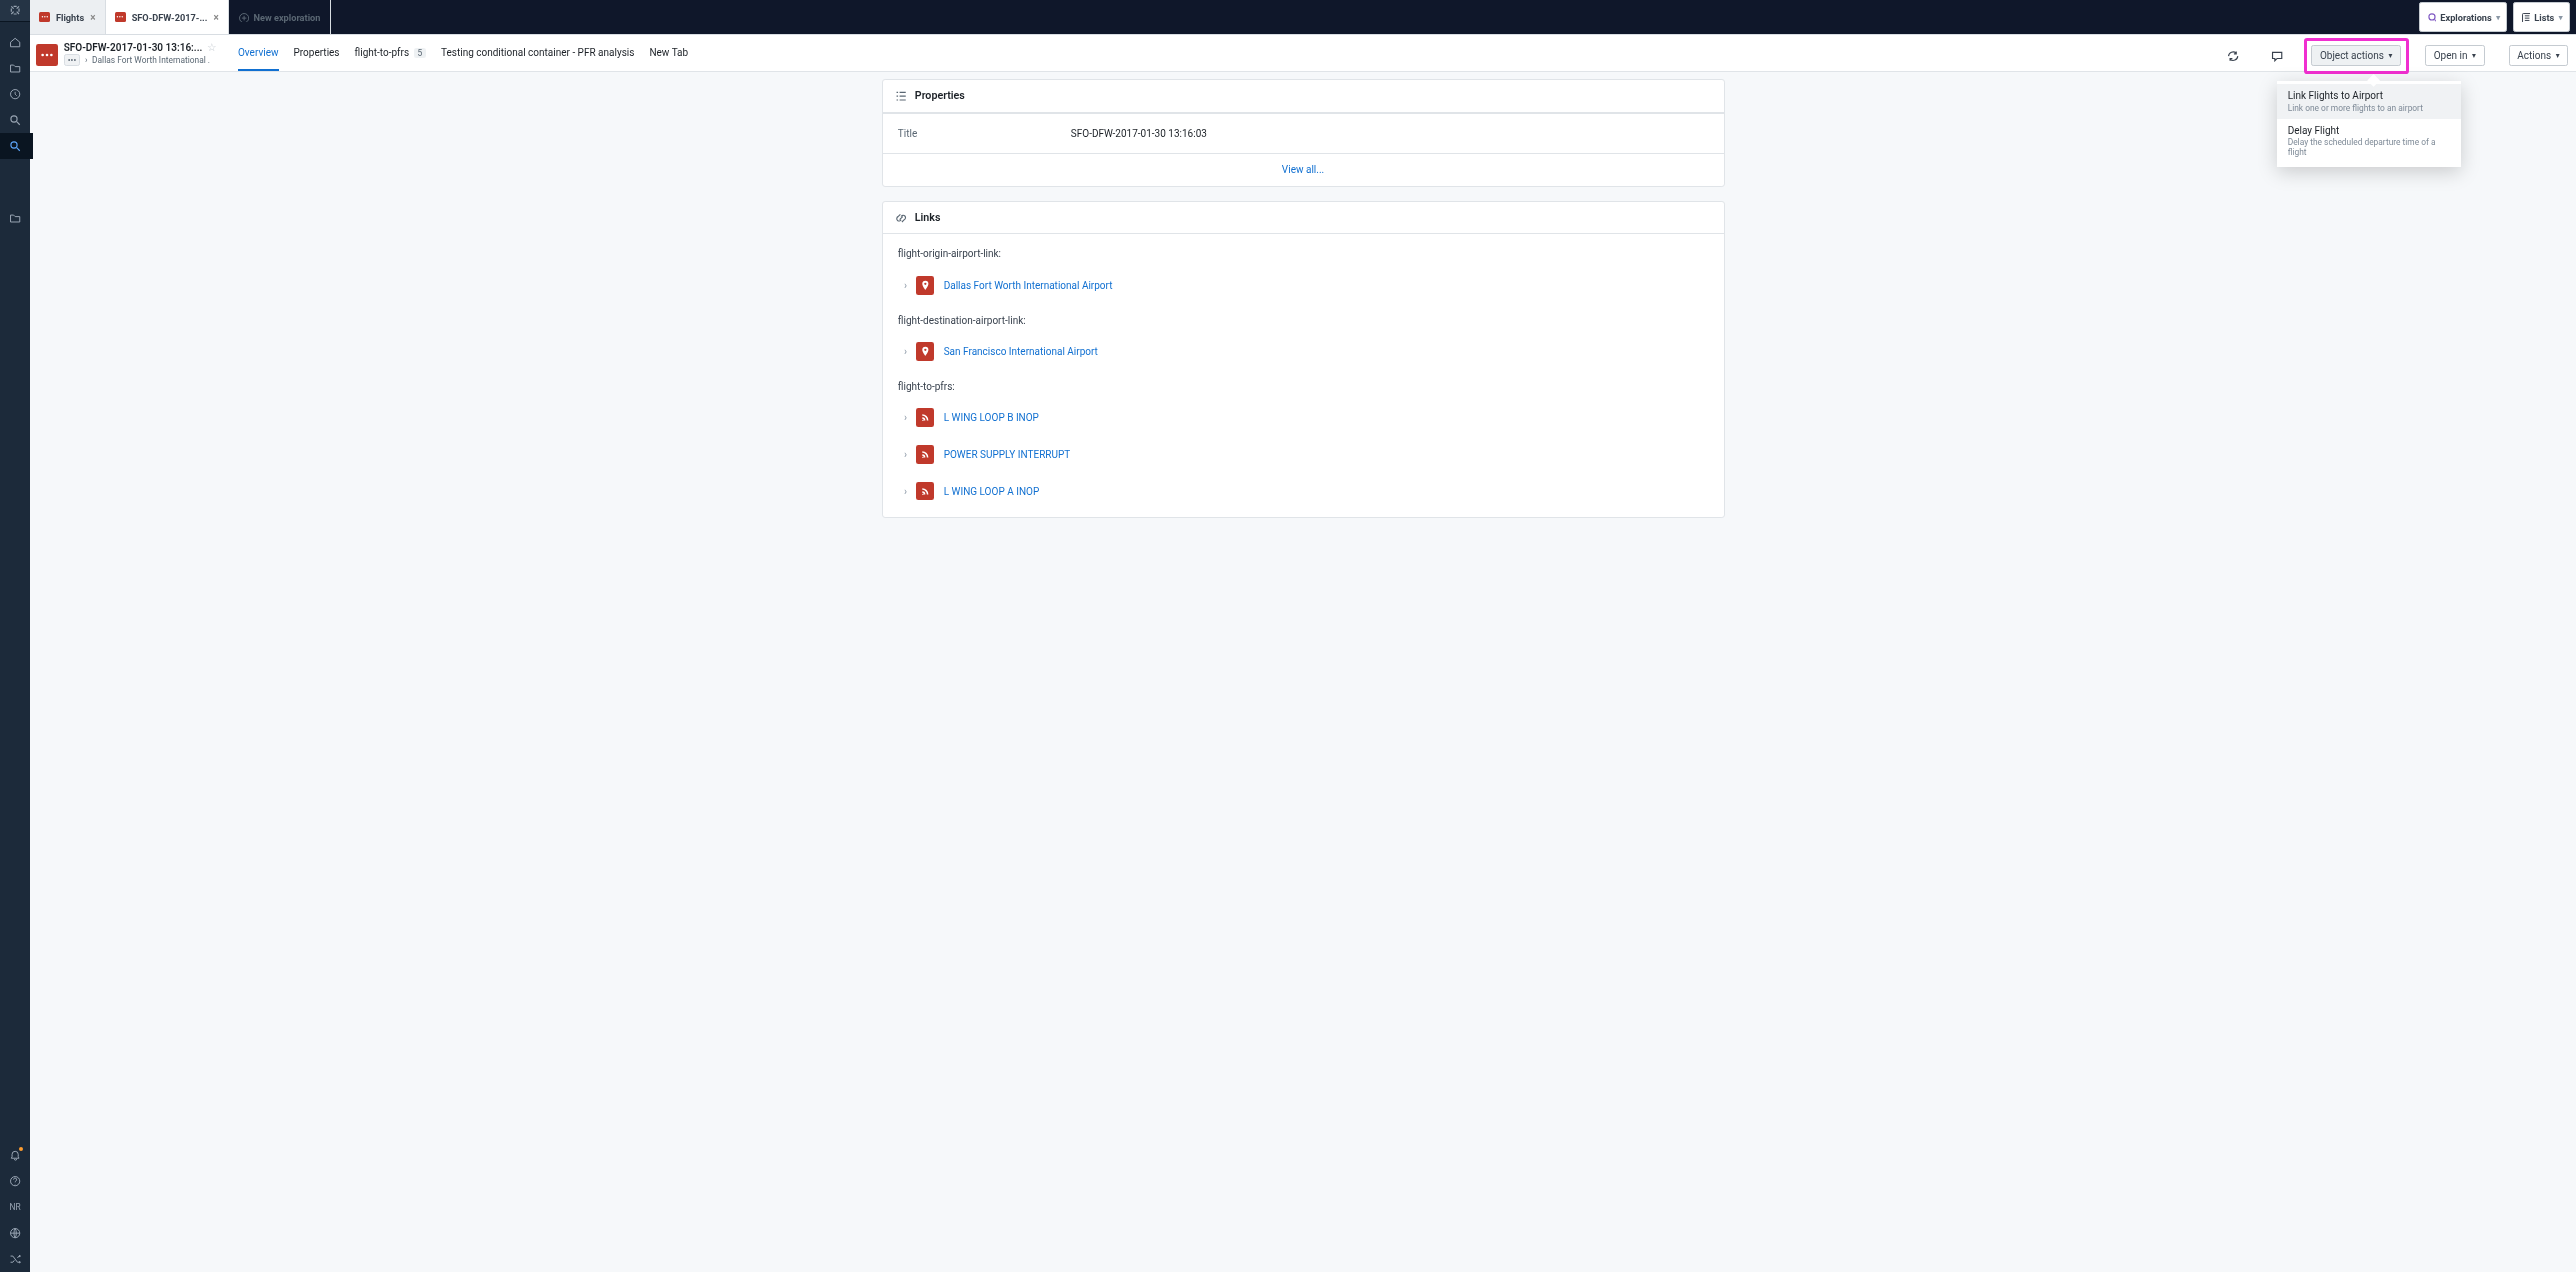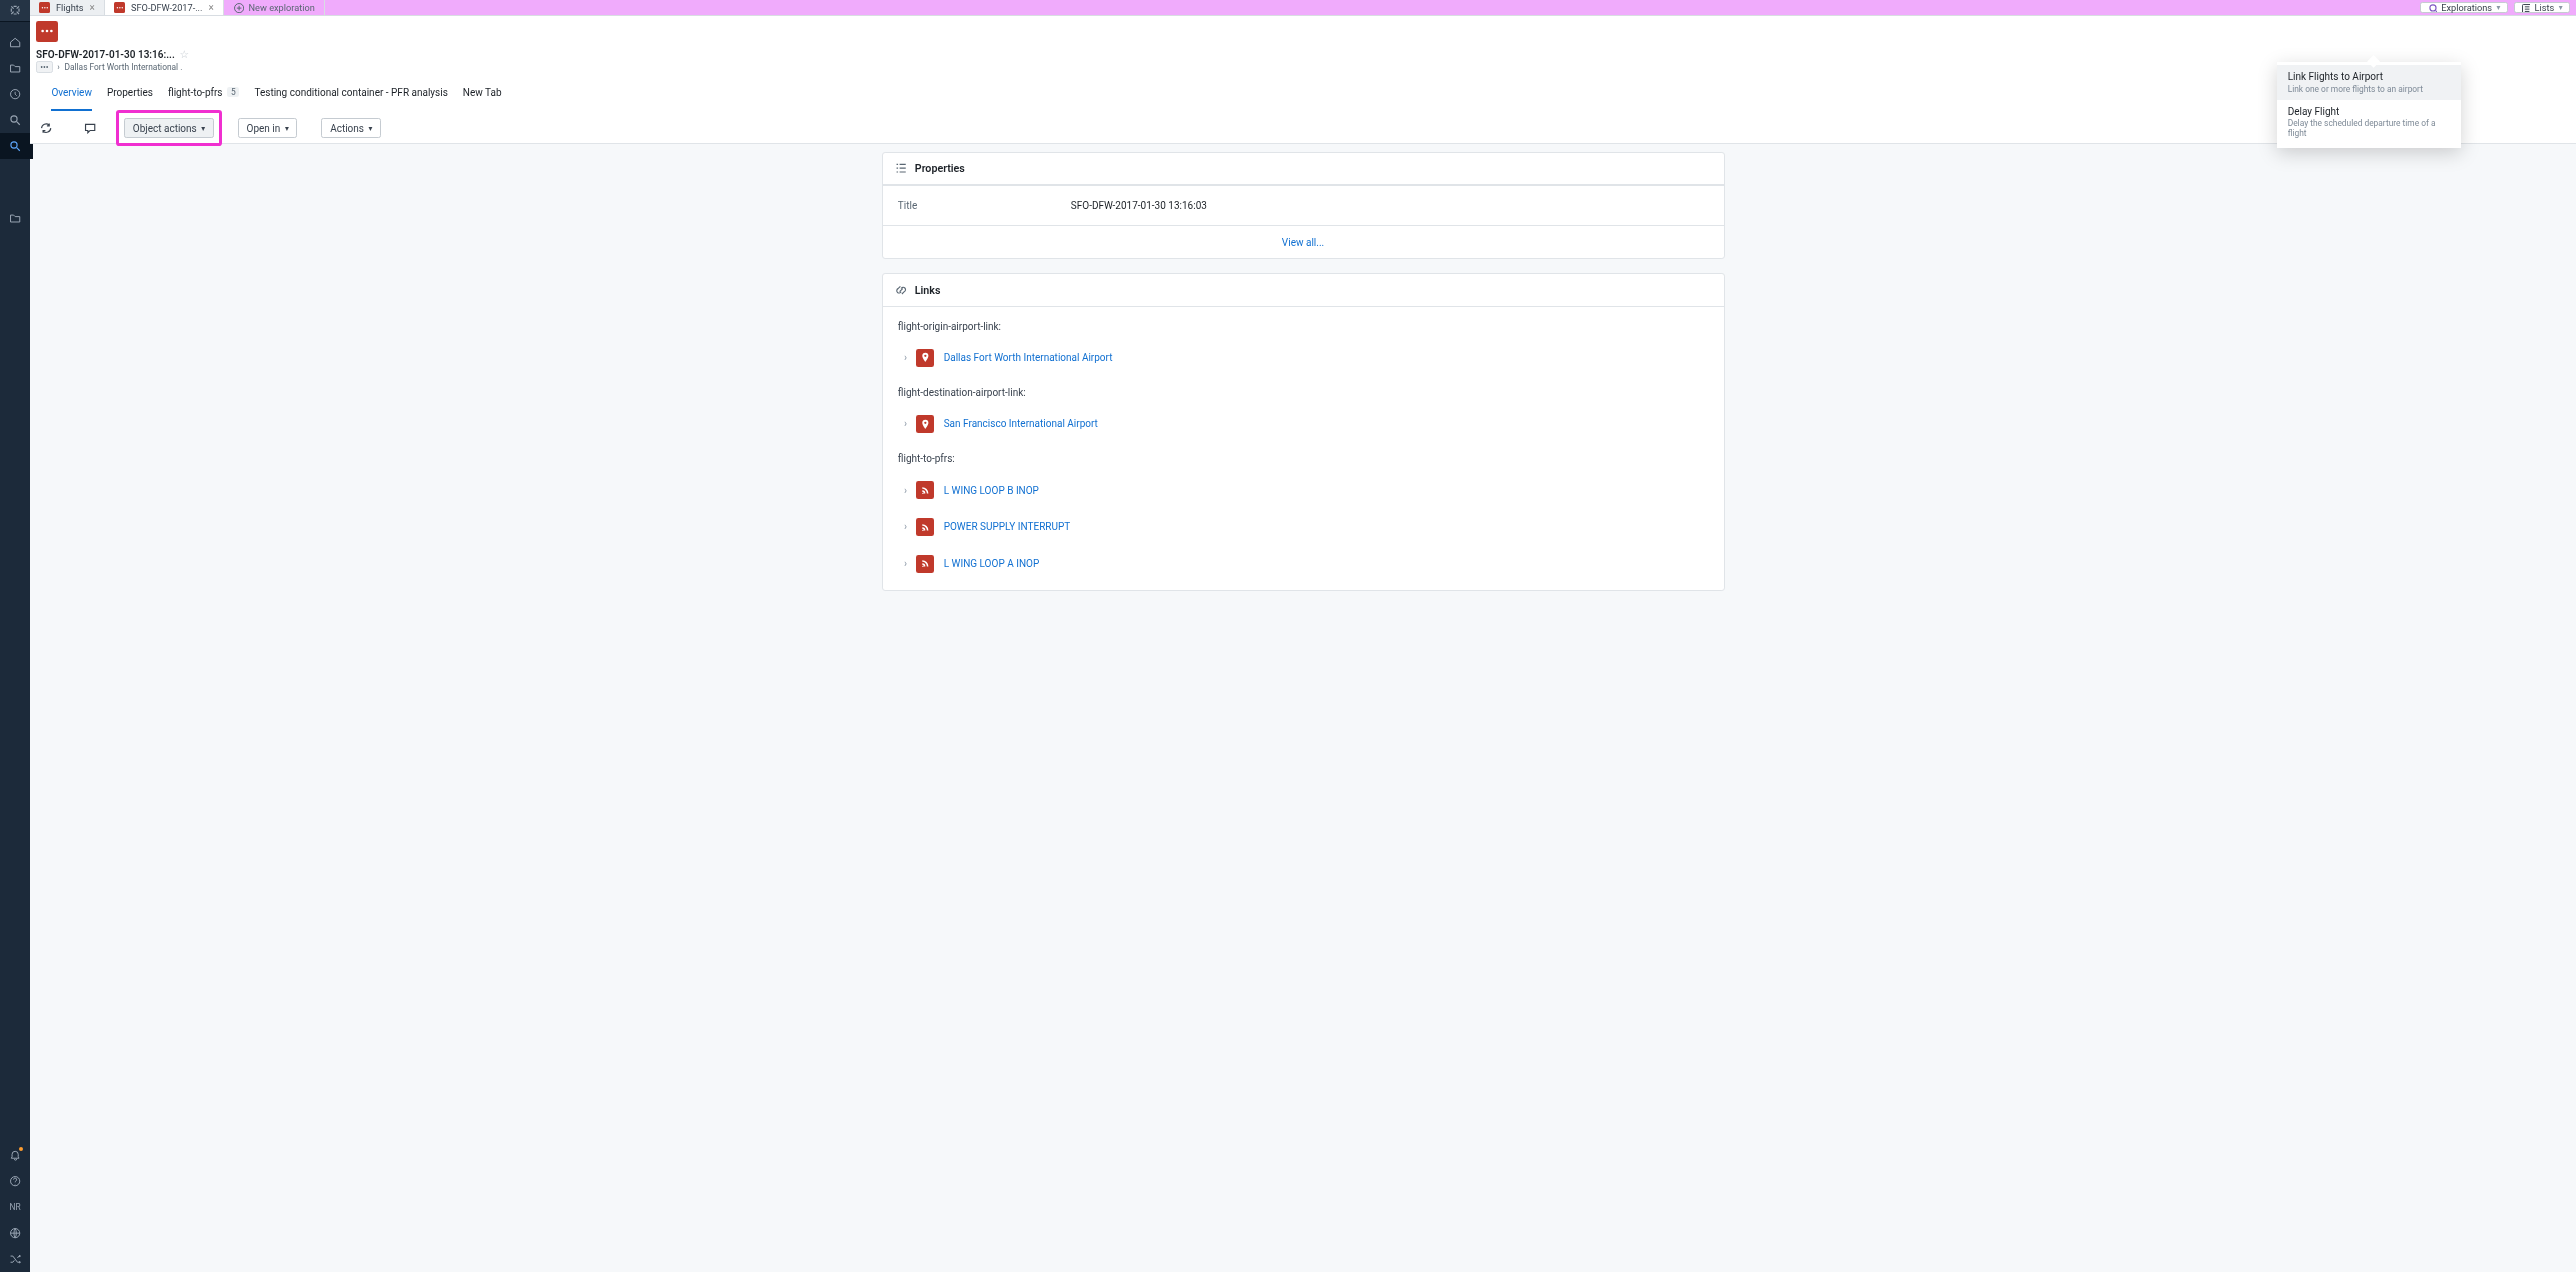--- a/index.html
+++ b/index.html
@@ -13,35 +13,35 @@
   .rail-item.active { background: #0a1521; color: #5ea8ff; }
   .rail-sep { flex: 1; }
   .rail-top { width: 35px; height: 21.5px; display: flex; align-items: center; justify-content: center; color: #9aa6b4; background: #253445; border-bottom: 0.8px solid #0a1521; }
   .rail-text { font-size: 8.4px; color: #9aa6b4; width: 35px; height: 26px; display:flex; align-items:center; justify-content:center; }
   .rail-bell { position: relative; }
   .rail-bell::after { content:''; position:absolute; top:4.6px; right:9.2px; width:4.6px; height:4.6px; background:#ff9d2f; border-radius:50%; }
   
   .main { flex: 1; display: flex; flex-direction: column; min-width: 0; }
   
   
-  .tabs-row { height: 16px; background: #f0abfc; border-bottom: 0.8px solid #d8dde2; display: flex; align-items: stretch; }
+  .tabs-row { height: 35px; background: #0f172a; border-bottom: 0.8px solid #d8dde2; display: flex; align-items: stretch; font-weight: bold; }
   .doc-tab { display: flex; align-items: center; gap: 6.1px; padding: 0 9.2px; border-right: 0.8px solid #d8dde2; cursor: pointer; min-width: 0; max-width: 130px; background:#eceff2; }
   .doc-tab.active { background: #fff; }
   .tab-icon { width: 10.7px; height: 10.7px; background: #c0392b; border-radius: 1.5px; display:flex; align-items:center; justify-content:center; flex-shrink:0; }
   .tab-icon svg { width:7.7px; height:7.7px; }
   .tab-label { white-space: nowrap; overflow: hidden; text-overflow: ellipsis; font-size: 9.2px; color:#39424e; }
   .tab-close { color: #888; font-size: 10px; flex-shrink:0; }
   .new-tab { display:flex; align-items:center; gap:4.6px; padding:0 9.2px; color:#5a6773; border-right: 0.8px solid #d8dde2; cursor:pointer; font-size:9.2px; }
   .tabs-spacer { flex:1; }
   .top-btn { display:flex; align-items:center; gap:4.6px; background:#fff; border:0.8px solid #c5cbd1; border-radius:2.3px; padding:1.5px 6.1px; margin:2.3px 3.1px; font-size:9.2px; color:#39424e; cursor:pointer; }
   .top-btn .chev { color:#8a97a5; }
   .top-btn svg { width:9.2px; height:9.2px; }
   
   
-  .obj-header { background:#fff; border-bottom:0.8px solid #e0e4e8; display:flex; align-items:flex-start; padding:4.6px 7.7px 4.6px 6.1px; gap:6.1px;flex-direction:column; }
+  .obj-header { background:#fff; border-bottom:0.8px solid #e0e4e8; display:flex; align-items:flex-end; padding:4.6px 7.7px 4.6px 6.1px; gap:6.1px; }
   .obj-icon { width:21.5px; height:21.5px; background:#c0392b; border-radius:2.3px; display:flex; align-items:center; justify-content:center; flex-shrink:0; }
   .obj-icon svg { width:14px; height:14px; }
   .obj-title-col { display:flex; flex-direction:column; min-width:0; max-width: 157px; }
   .title-row { display:flex; align-items:center; gap:4.6px; }
   .obj-title { font-weight:600; font-size:10px; color:#1c2127; white-space:nowrap; overflow:hidden; text-overflow:ellipsis; }
   .star { color:#c5cbd1; font-size:10.7px; }
   .crumb-row { display:flex; align-items:center; gap:4.6px; font-size:8.4px; color:#5a6773; white-space:nowrap; overflow:hidden; }
   .crumb-chip { background:#f0f2f4; border:0.8px solid #d8dde2; border-radius:2.3px; padding:0 3.1px; color:#5a6773; }
   .crumb-trail { overflow:hidden; text-overflow:ellipsis; }
   

